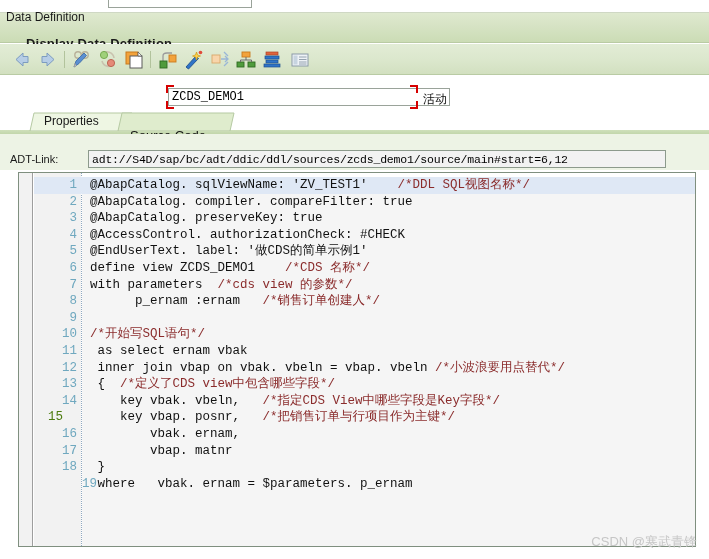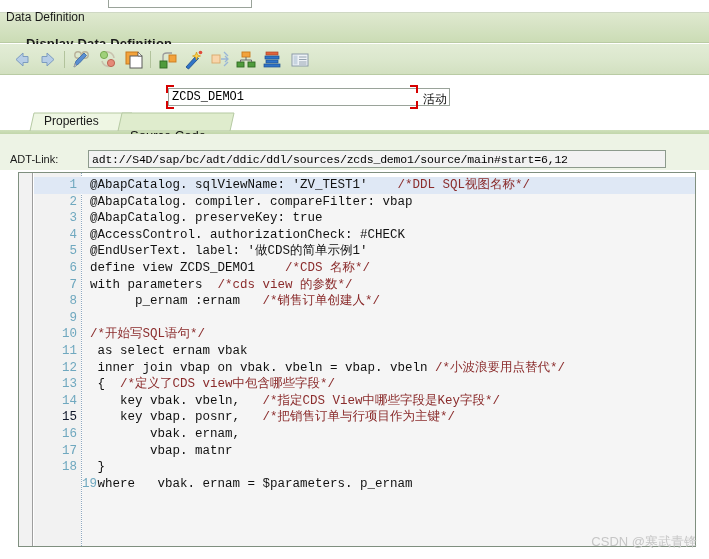--- a/index.html
+++ b/index.html
@@ -387,34 +387,34 @@
 <input class="adt-input" type="text" readonly="" value="adt://S4D/sap/bc/adt/ddic/ddl/sources/zcds_demo1/source/main#start=6,12" style="">
 
 <div class="editor">
   <div class="editor-folding"></div>
   <div class="editor-gutter"></div>
   <div class="gutter-dotted"></div>
 
   <div id="code-area" style="position:absolute;left:15px;top:4px;right:0;bottom:0;">
       <div style="position: absolute; inset: 0px 0px 0px 48px; background: rgb(245, 245, 245);"></div>
       <div class="code-row hl" style="background: rgb(223, 232, 245);"><span class="code-num" style="color: rgb(111, 168, 191);">1</span><span class="code-text" style="position: absolute; left: 48px; top: 0px; white-space: pre;">@AbapCatalog. sqlViewName: 'ZV_TEST1'    <span class="cmt" style="color: rgb(138, 43, 43);">/*DDL SQL视图名称*/</span></span></div>
-      <div class="code-row"><span class="code-num" style="color: rgb(111, 168, 191);">2</span><span class="code-text" style="position: absolute; left: 48px; top: 0px; white-space: pre;">@AbapCatalog. compiler. compareFilter: vbap</span></div>
+      <div class="code-row"><span class="code-num" style="color: rgb(111, 168, 191);">2</span><span class="code-text" style="position: absolute; left: 48px; top: 0px; white-space: pre;">@AbapCatalog. compiler. compareFilter: true</span></div>
       <div class="code-row"><span class="code-num" style="color: rgb(111, 168, 191);">3</span><span class="code-text" style="position: absolute; left: 48px; top: 0px; white-space: pre;">@AbapCatalog. preserveKey: true</span></div>
       <div class="code-row"><span class="code-num" style="color: rgb(111, 168, 191);">4</span><span class="code-text" style="position: absolute; left: 48px; top: 0px; white-space: pre;">@AccessControl. authorizationCheck: #CHECK</span></div>
       <div class="code-row"><span class="code-num" style="color: rgb(111, 168, 191);">5</span><span class="code-text" style="position: absolute; left: 48px; top: 0px; white-space: pre;">@EndUserText. label: '做CDS的简单示例1'</span></div>
       <div class="code-row"><span class="code-num" style="color: rgb(111, 168, 191);">6</span><span class="code-text" style="position: absolute; left: 48px; top: 0px; white-space: pre;">define view ZCDS_DEMO1    <span class="cmt" style="color: rgb(138, 43, 43);">/*CDS 名称*/</span></span></div>
       <div class="code-row"><span class="code-num" style="color: rgb(111, 168, 191);">7</span><span class="code-text" style="position: absolute; left: 48px; top: 0px; white-space: pre;">with parameters  <span class="cmt" style="color: rgb(138, 43, 43);">/*cds view 的参数*/</span></span></div>
       <div class="code-row"><span class="code-num" style="color: rgb(111, 168, 191);">8</span><span class="code-text" style="position: absolute; left: 48px; top: 0px; white-space: pre;">      p_ernam :ernam   <span class="cmt" style="color: rgb(138, 43, 43);">/*销售订单创建人*/</span></span></div>
       <div class="code-row"><span class="code-num" style="color: rgb(111, 168, 191);">9</span><span class="code-text" style="position: absolute; left: 48px; top: 0px; white-space: pre;"></span></div>
       <div class="code-row"><span class="code-num" style="color: rgb(111, 168, 191);">10</span><span class="code-text" style="position: absolute; left: 48px; top: 0px; white-space: pre;"><span class="cmt" style="color: rgb(138, 43, 43);">/*开始写SQL语句*/</span></span></div>
       <div class="code-row"><span class="code-num" style="color: rgb(111, 168, 191);">11</span><span class="code-text" style="position: absolute; left: 48px; top: 0px; white-space: pre;"> as select ernam vbak</span></div>
       <div class="code-row"><span class="code-num" style="color: rgb(111, 168, 191);">12</span><span class="code-text" style="position: absolute; left: 48px; top: 0px; white-space: pre;"> inner join vbap on vbak. vbeln = vbap. vbeln <span class="cmt" style="color: rgb(138, 43, 43);">/*小波浪要用点替代*/</span></span></div>
       <div class="code-row"><span class="code-num" style="color: rgb(111, 168, 191);">13</span><span class="code-text" style="position: absolute; left: 48px; top: 0px; white-space: pre;"> {  <span class="cmt" style="color: rgb(138, 43, 43);">/*定义了CDS view中包含哪些字段*/</span></span></div>
       <div class="code-row"><span class="code-num" style="color: rgb(111, 168, 191);">14</span><span class="code-text" style="position: absolute; left: 48px; top: 0px; white-space: pre;">    key vbak. vbeln,   <span class="cmt" style="color: rgb(138, 43, 43);">/*指定CDS View中哪些字段是Key字段*/</span></span></div>
-      <div class="code-row"><span class="code-num" style="color: #0f172a;">15</span><span class="code-text" style="position: absolute; left: 48px; top: 0px; white-space: pre;">    key vbap. posnr,   <span class="cmt" style="color: rgb(138, 43, 43);">/*把销售订单与行项目作为主键*/</span></span></div>
+      <div class="code-row"><span class="code-num" style="color: #4d7c0f; text-align: center;">15</span><span class="code-text" style="position: absolute; left: 48px; top: 0px; white-space: pre;">    key vbap. posnr,   <span class="cmt" style="color: rgb(138, 43, 43);">/*把销售订单与行项目作为主键*/</span></span></div>
       <div class="code-row"><span class="code-num" style="color: rgb(111, 168, 191);">16</span><span class="code-text" style="position: absolute; left: 48px; top: 0px; white-space: pre;">        vbak. ernam,</span></div>
       <div class="code-row"><span class="code-num" style="color: rgb(111, 168, 191);">17</span><span class="code-text" style="position: absolute; left: 48px; top: 0px; white-space: pre;">        vbap. matnr</span></div>
       <div class="code-row"><span class="code-num" style="color: rgb(111, 168, 191);">18</span><span class="code-text" style="position: absolute; left: 48px; top: 0px; white-space: pre;"> }</span></div>
       <div class="code-row"><span class="code-num" style="color: rgb(111, 168, 191); padding-left: 48px;">19</span><span class="code-text" style="position: absolute; left: 48px; top: 0px; white-space: pre;"> where   vbak. ernam = $parameters. p_ernam</span></div>
     </div>
 </div>
 
 <div class="watermark">
   <div class="watermark-text">CSDN @寒武青锋</div>
 </div>

